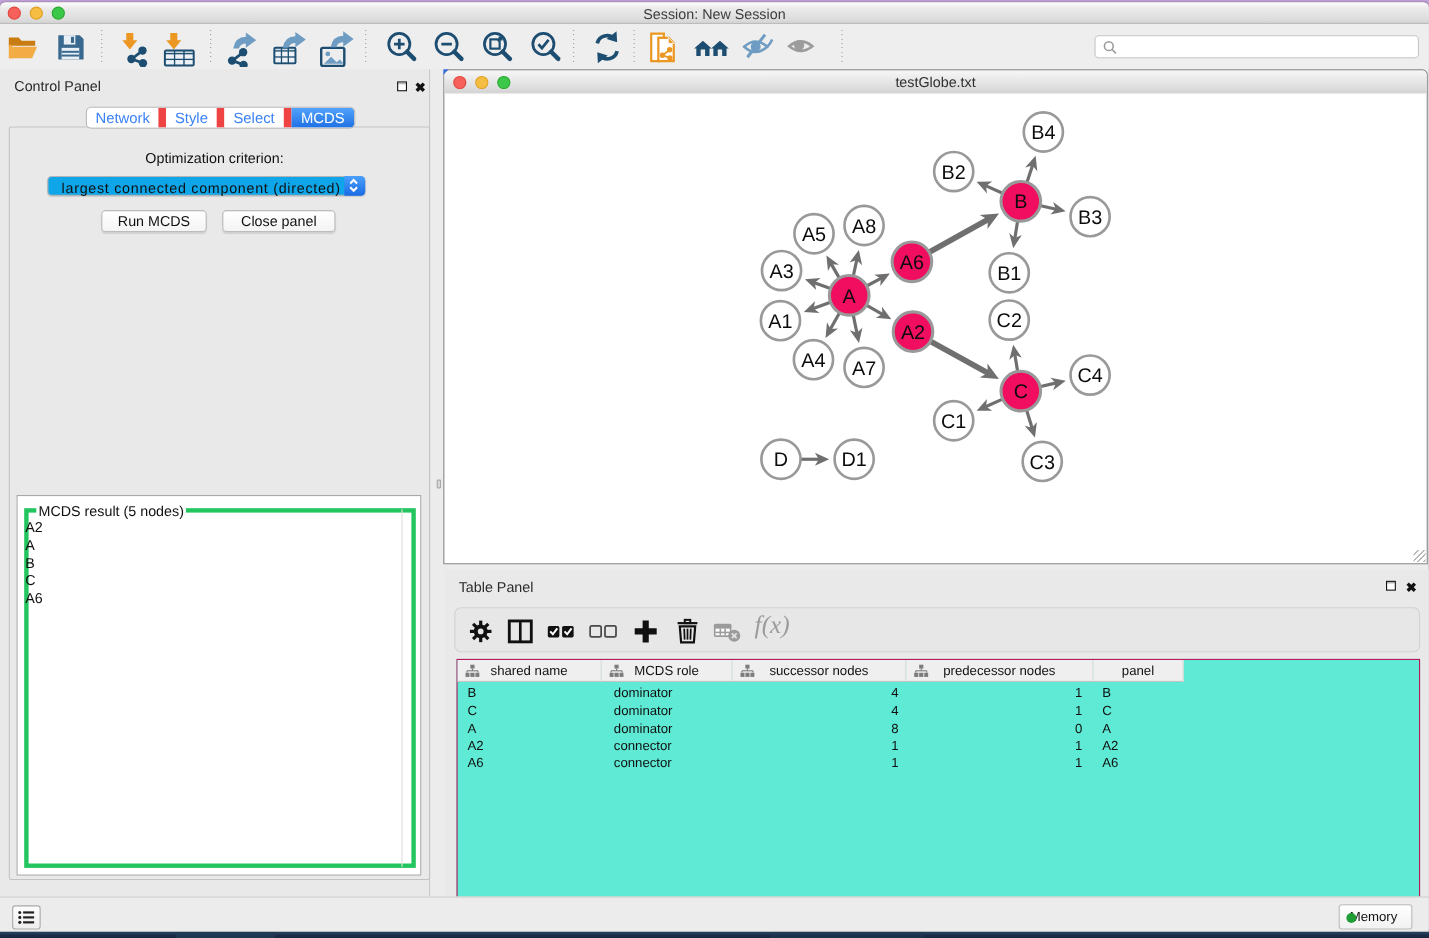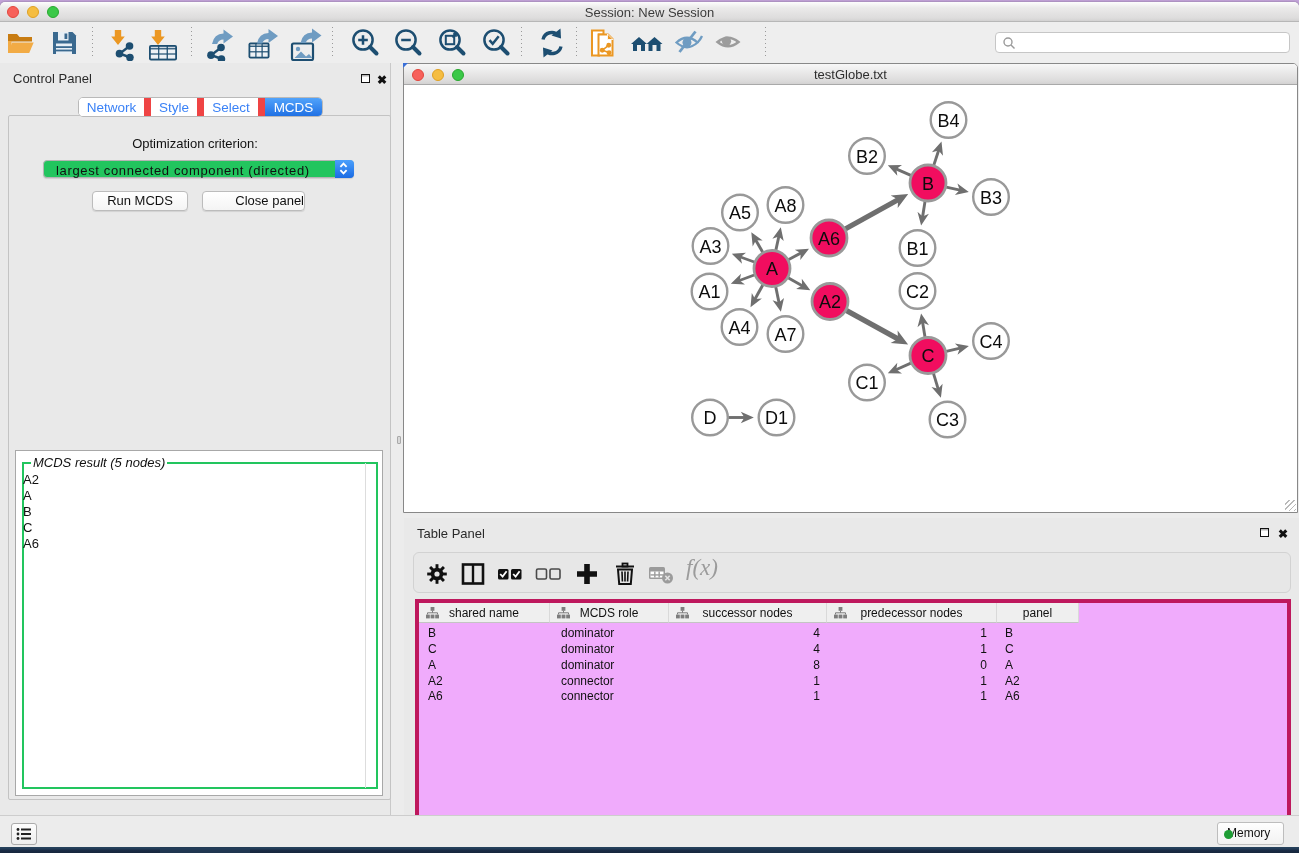--- a/index.html
+++ b/index.html
@@ -36,33 +36,33 @@
 .cp-box { position:absolute; left:8px; top:52px; width:383px; height:685px;
   border:1px solid #c3c3c3; border-radius:2px; background:#e9e9e9; }
 .tabs { position:absolute; left:78px; top:34px; height:20px; display:flex;
   border:1px solid #b9b9b9; border-radius:5px; overflow:hidden; background:#fff; z-index:5; }
 .tab { font-size:13.5px; color:#3b82f6; text-align:center; line-height:19px;
   border-right:7px solid #ef4444; background:#fff; }
 .tab:last-child { border-right:none; }
 .tab.sel { background:linear-gradient(180deg,#51a3fb,#2071e4); color:#fff; }
 .opt-label { position:absolute; left:0; top:73px; width:100%; text-align:center;
   font-size:13px; color:#111; }
-.combo { position:absolute; left:43px; top:97px; width:311px; height:18px; background:#22c55e;
+.combo { position:absolute; left:43px; top:97px; width:289px; height:18px; background:#0ea5e9;
   border:1px solid #b4b4b4; border-radius:4px; box-shadow:0 1px 1px rgba(0,0,0,.12);text-decoration:underline; }
 .combo .ctext { position:absolute; left:12px; top:1.5px; font-size:13px; color:#111; letter-spacing:0.65px; white-space:nowrap; }
 .combo .stepper { position:absolute; right:-1px; top:-1px; width:19px; height:18px;
   background:linear-gradient(180deg,#4ba0fc,#1a6be4); border-radius:0 4px 4px 0;
   color:#fff; }
 .btn { position:absolute; height:20px; background:linear-gradient(180deg,#ffffff,#f4f4f4);
   border:1px solid #bcbcbc; border-radius:4px; font-size:13px; color:#111;
   text-align:center; line-height:18px; box-shadow:0 1px 1px rgba(0,0,0,.1); }
 .mcds-box { position:absolute; left:15px; top:387px; width:368px; height:346px;
   background:#fff; border:1px solid #a8a8a8; }
 .fieldset { position:absolute; left:6px; top:11px; right:4px; bottom:6px;
-  border:2px solid #22c55e;font-style:italic; }
+  border:4px solid #22c55e; }
 .fieldset .legend { position:absolute; left:7px; top:-9px; background:#fff;
   font-size:13px; color:#111; padding:0 2px; }
 .mcds-items { position:absolute; left:7px; top:21px; font-size:13px; color:#111; line-height:16px; }
 .mcds-sb { position:absolute; right:16px; top:12px; bottom:7px; width:1px; background:#ddd; }
 
 .netwin { position:absolute; left:403px; top:61px; width:895px; height:450px;
   border:1px solid #888888; border-radius:5px 5px 0 0; background:#fff; }
 .net-tb { position:absolute; left:0; top:0; width:100%; height:21px;
   background:linear-gradient(180deg,#f7f7f7,#dcdbdb 85%,#d3d2d2);
   border-bottom:1px solid #a9a9a9; border-radius:4px 4px 0 0; }
@@ -70,22 +70,22 @@
 .net-tb .tl.r { left:8px; } .net-tb .tl.y { left:28px; } .net-tb .tl.g { left:48px; }
 .net-tb .title { position:absolute; left:0; right:0; top:3px; text-align:center;
   font-size:13px; color:#2e2e2e; }
 .grip { position:absolute; right:1px; bottom:1px; width:11px; height:11px;
   background:repeating-linear-gradient(135deg,transparent 0 2.5px,#b9b9b9 2.5px 3.7px); }
 
 .tpanel { position:absolute; left:404px; top:516px; width:895px; height:297px; background:#e9e9e9; }
 .tp-title { position:absolute; left:13px; top:8px; font-size:13px; color:#2a2a2a; }
 .tp-toolbar { position:absolute; left:9px; top:34px; width:878px; height:41px;
   background:#e7e7e7; border:1px solid #d2d2d2; border-radius:6px; }
-.tbl { position:absolute; left:11px; top:81px; width:876px; height:223px; background:#f0abfc;
-  border:4px solid #be185d; }
+.tbl { position:absolute; left:11px; top:81px; width:876px; height:223px; background:#5eead4;
+  border:1px solid #be185d; }
 .th { position:absolute; top:0px; height:20px; background:#efefef;
   border-right:1px solid #d9d9d9; border-bottom:1px solid #c4c4c4; font-size:12px; color:#111;
   text-align:center; line-height:20px; }
 .trow { position:absolute; font-size:12px; color:#111; height:15.8px; line-height:15.8px; }
 .bot-tabs { position:absolute; left:267px; top:274px; height:19px; display:flex;
   border:1px solid #bdbdbd; border-radius:5px; overflow:hidden; background:#fff; }
 .btab { font-size:13px; color:#1c1c1c; text-align:center; line-height:18px;
   border-right:1px solid #c9c9c9; background:#fff; }
 .btab:last-child { border-right:none; }
 .btab.sel { background:linear-gradient(180deg,#4a9efb,#2173e5); color:#fff; }
@@ -256,21 +256,21 @@
     </div>
     <div class="opt-label">Optimization criterion:</div>
     <div class="combo">
       <div class="ctext">largest connected component (directed)</div>
       <div class="stepper"><svg width="17" height="17" viewBox="0 0 17 17">
             <path d="M5.4 6.8 L8.5 3.6 L11.6 6.8" fill="none" stroke="#fff" stroke-width="1.8"></path>
             <path d="M5.4 10.2 L8.5 13.4 L11.6 10.2" fill="none" stroke="#fff" stroke-width="1.8"></path>
           </svg></div>
     </div>
     <div class="btn" style="left:92px; top:128px; width:96px;">Run MCDS</div>
-    <div class="btn" style="left:202px; top:128px; width:103px;text-align:right;">Close panel</div>
+    <div class="btn" style="left:202px; top:128px; width:103px;">Close panel</div>
     <div class="mcds-box">
       <div class="fieldset">
           <div class="legend">MCDS result (5 nodes)</div>
         </div>
       <div class="mcds-items">A2<br>A<br>B<br>C<br>A6</div>
       <div class="mcds-sb"></div>
     </div>
   </div>
 
   <div class="netwin">

